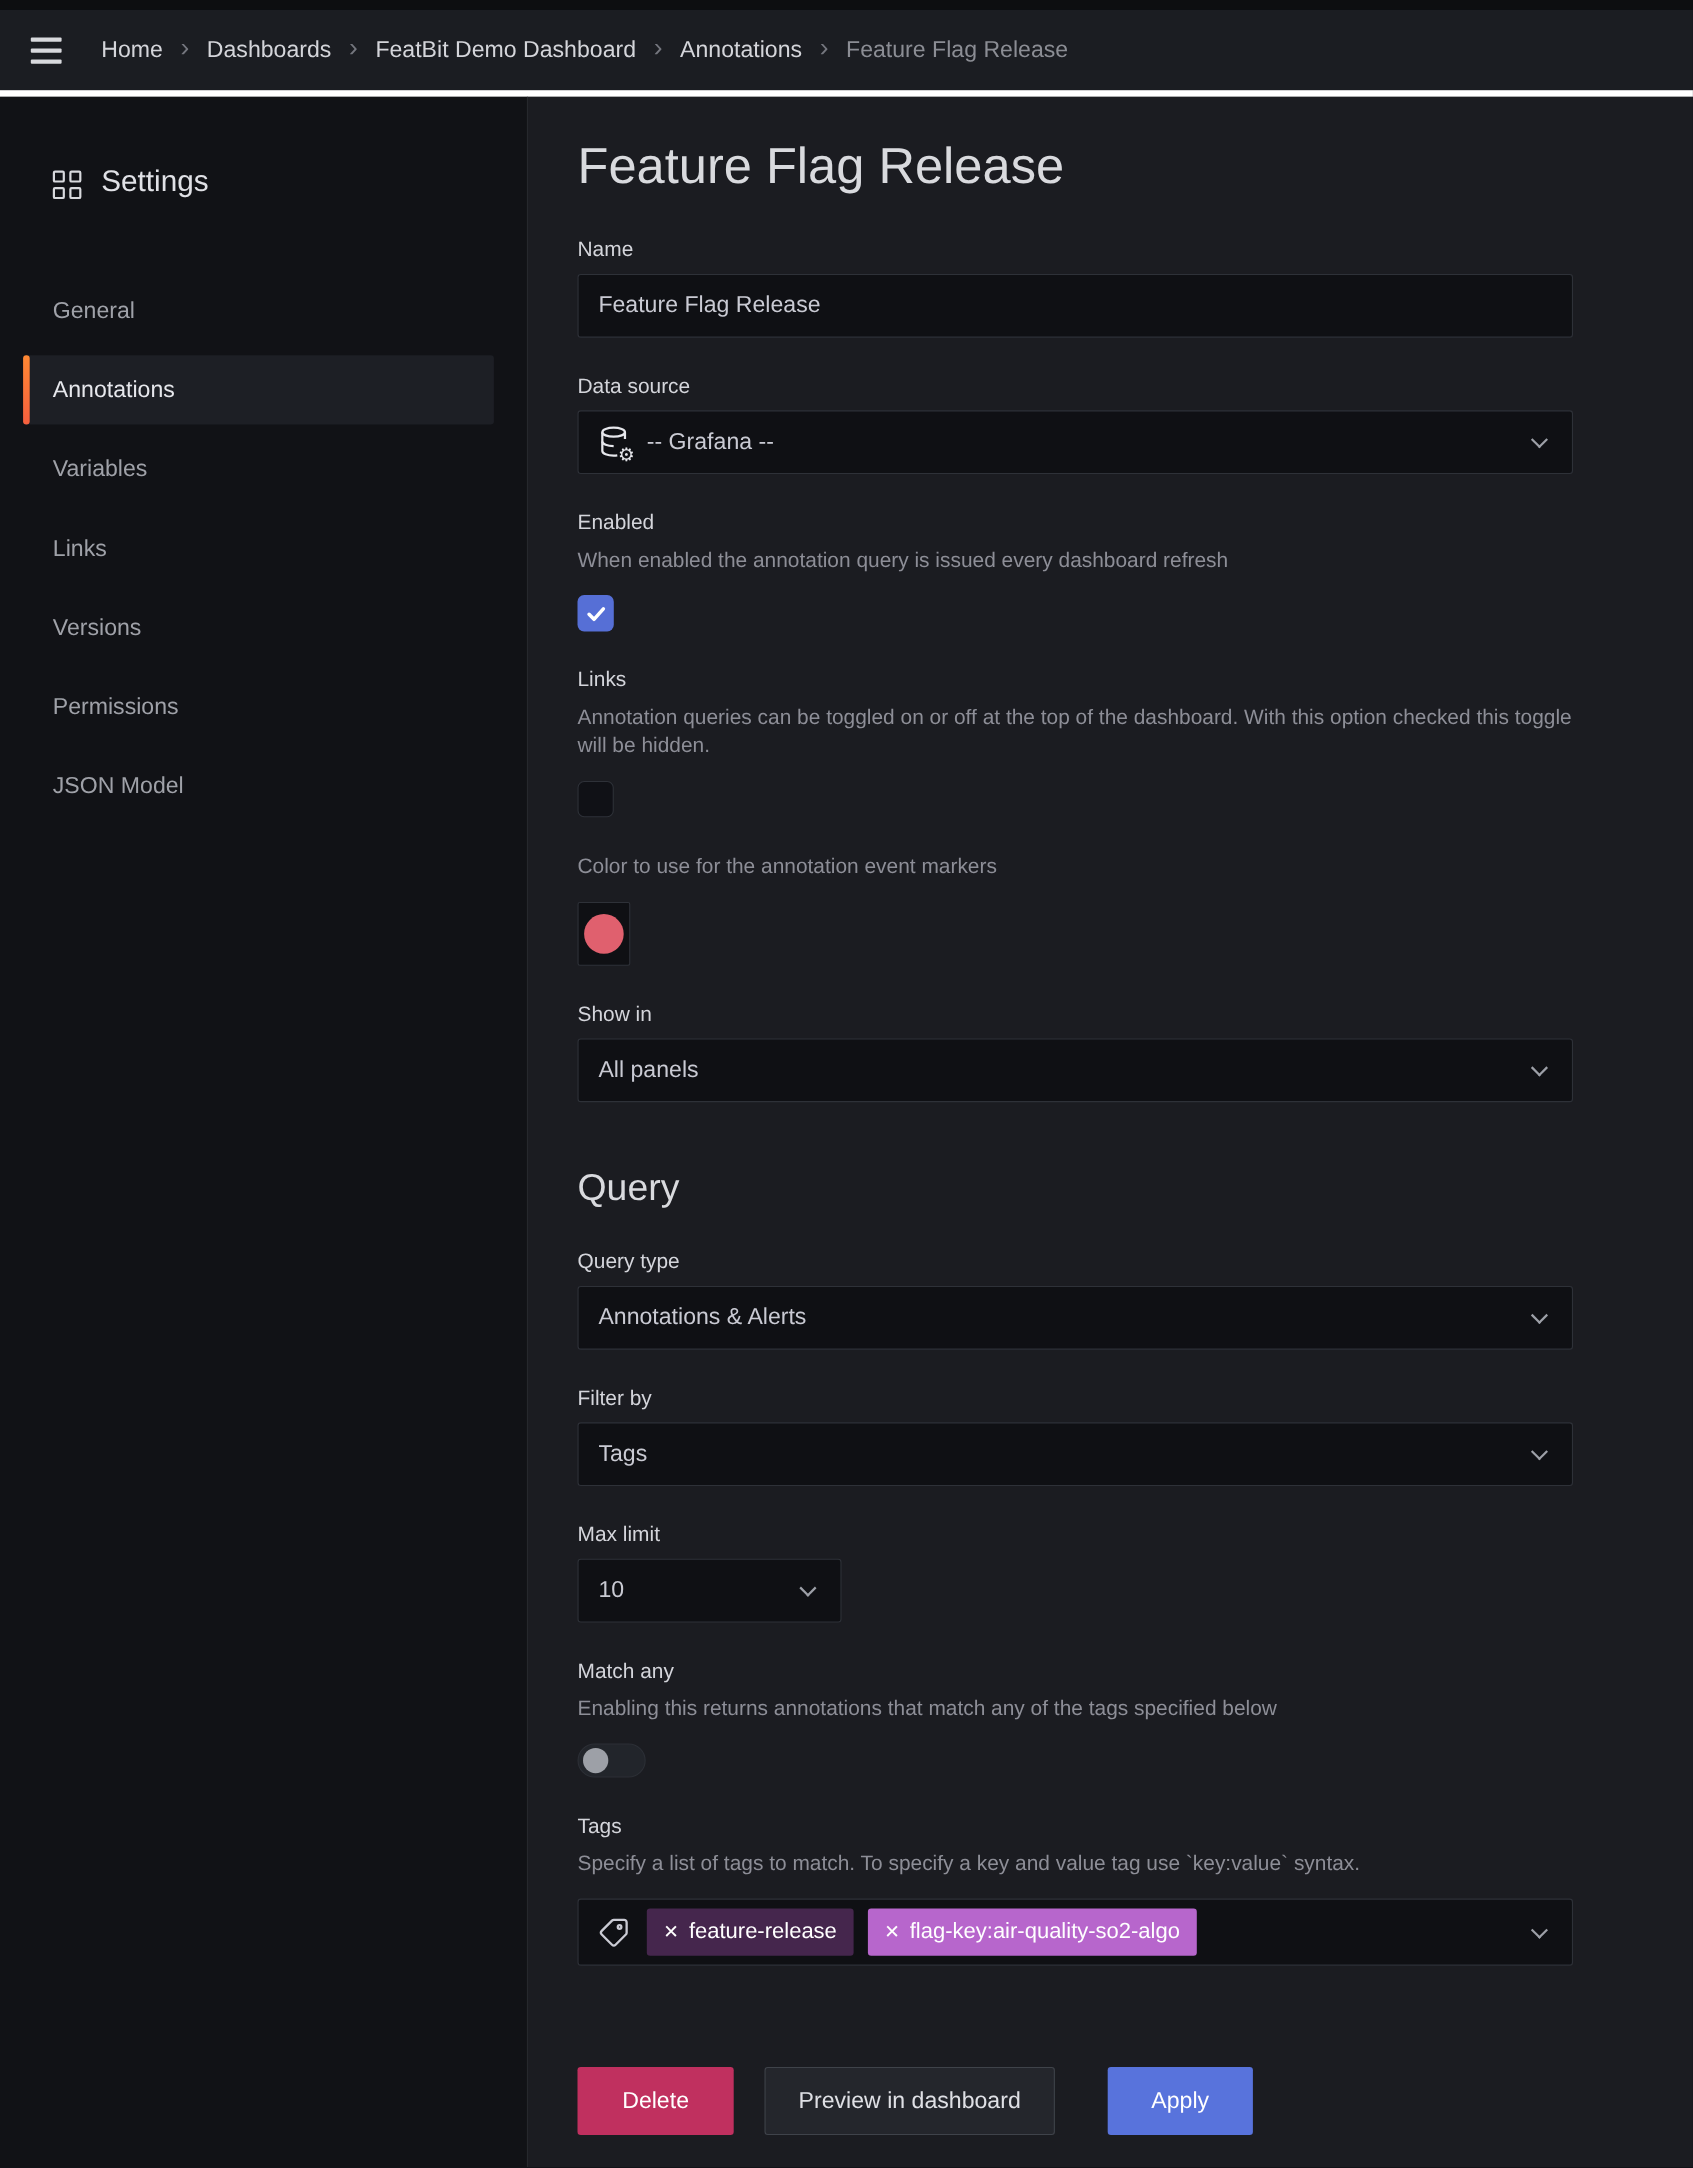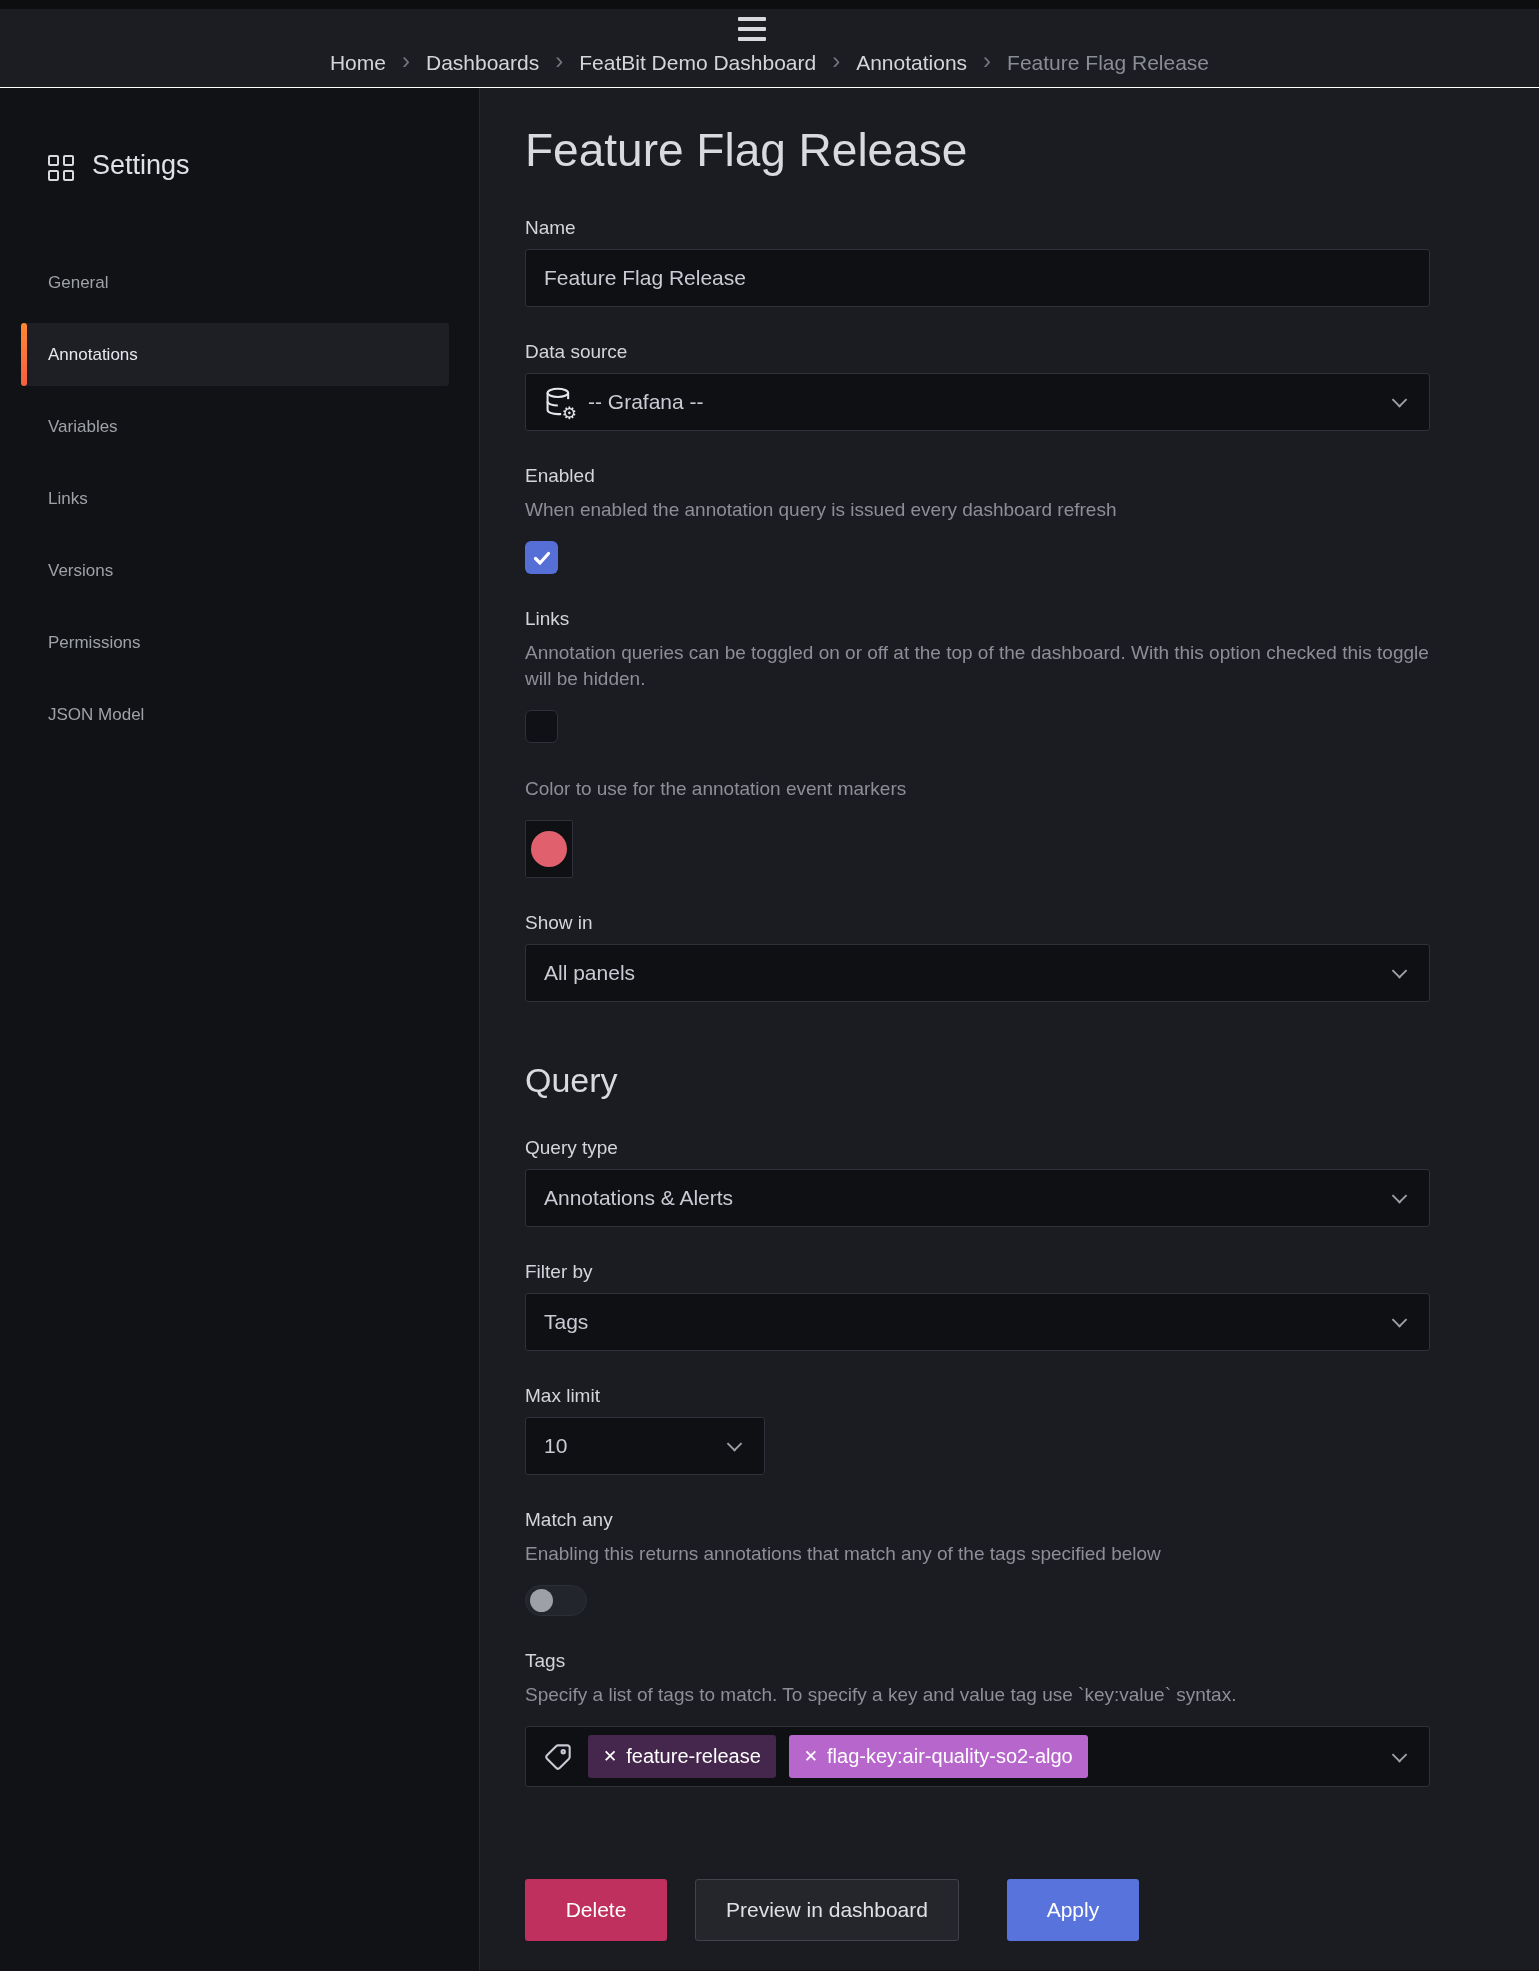--- a/index.html
+++ b/index.html
@@ -6,43 +6,43 @@
   html,body { width:1539px; height:1971px; }
   body {
     background:#111217;
     font-family:"Liberation Sans","DejaVu Sans",sans-serif;
     color:#ccccdc;
     overflow:hidden;
   }
   .top-strip { height:9px; background:#0d0e10; }
   
   .header {
-    height:79px; background:#1b1d22; border-bottom:1px solid #ffffff;
-    display:flex; align-items:center; padding:0 44px;flex-direction:column;
+    height:79px; background:#1b1d22; border-bottom:6px solid #ffffff;
+    display:flex; align-items:center; padding:0 28px;
   }
   .hamburger { width:40px; height:40px; display:flex; flex-direction:column; justify-content:center; gap:6px; cursor:pointer; margin-right:24px; }
   .hamburger span { display:block; width:28px; height:4px; background:#d8d9dd; border-radius:1px; }
   .breadcrumb { display:flex; align-items:center; font-size:21px; }
   .crumb { color:#d4d5da; cursor:pointer; }
   .crumb-sep { color:#74767e; font-size:24px; margin:0 16px; line-height:1; padding-bottom:4px; }
   .crumb-current { color:#8b8d94; }
   
   .layout { display:flex; height:1882px; }
   .sidebar {
     width:480px; background:#111216; border-right:1px solid #26282d;
     padding-top:62px; flex-shrink:0;
   }
   .settings-title { display:flex; align-items:flex-end; gap:18px; margin:0 0 70px 48px; }
   .apps-icon { display:grid; grid-template-columns:11px 11px; grid-template-rows:11px 11px; gap:4px; }
   .apps-icon i { border:2.5px solid #d8d9dd; border-radius:2px; }
   .settings-title-text { font-size:27px; font-weight:500; color:#e0e1e6; }
   .side-nav { padding:0 30px 0 21px; }
   .side-item {
     position:relative; height:63px; display:flex; align-items:center;
-    padding-left:27px; font-size:17px; color:#9fa1a8; border-radius:3px;
+    padding-left:27px; font-size:21px; color:#9fa1a8; border-radius:3px;
     margin-bottom:9px; cursor:pointer;
   }
   .side-item.active { background:#1d1f25; color:#e6e7ec; font-weight:500; }
   .accent-bar {
     position:absolute; left:0; top:0; width:6px; height:100%;
     border-radius:4px; background:linear-gradient(0deg,#f55f3e,#ff8833);
   }
   
   .content { flex:1; background:#1b1c21; padding:34px 0 0 45px; }
   .page-title { font-size:46px; line-height:56px; font-weight:500; color:#d9dade; margin-bottom:38px; }

